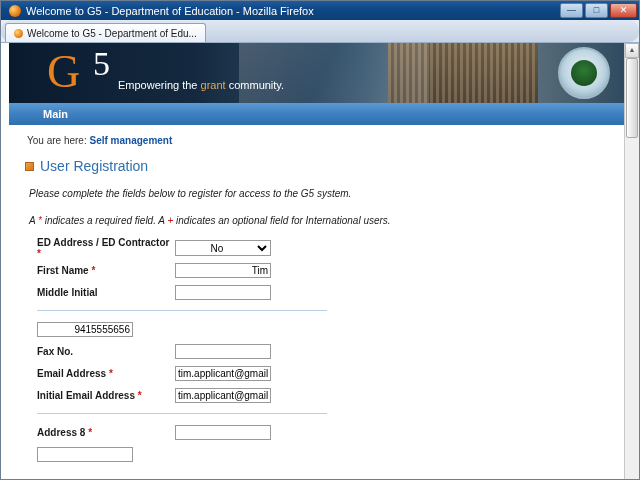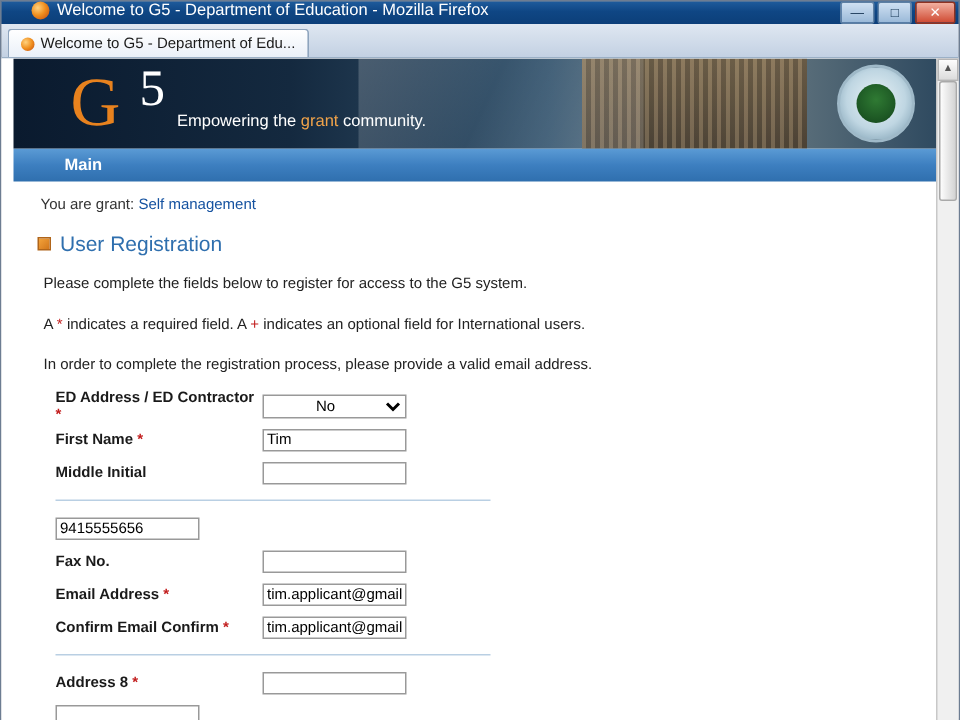--- a/index.html
+++ b/index.html
@@ -18,21 +18,22 @@
     width: 640px; height: 480px;
     background: linear-gradient(180deg,#e8eef6 0%, #cfdaea 100%);
     border: 1px solid #6d7d92;
     display: flex;
     flex-direction: column;
   }
   #titlebar {
     height: 19px;
     background: linear-gradient(180deg,#1e5b9c 0%, #0f4684 45%, #0c3f79 100%);
     display: flex;
-    padding: 0 2px 0 20px;
+    align-items: center;
+    padding: 0 2px 0 8px;
     color: #fff;
     font-size: 11px;
     position: relative;
   }
   #titlebar .fxicon {
     width: 12px; height: 12px;
     border-radius: 50%;
     background: radial-gradient(circle at 35% 35%, #ffd27f 0%, #f09020 45%, #c0450c 100%);
     margin-right: 5px;
     flex: 0 0 auto;
@@ -63,20 +64,21 @@
     width: 27px;
   }
 
   
   #tabstrip {
     height: 22px;
     background: linear-gradient(180deg,#dfe7f1 0%, #c3d1e3 100%);
     padding: 3px 0 0 4px;
     display: flex;
     align-items: flex-end;
+    border-radius: 10px;
   }
   .tab {
     height: 19px;
     background: linear-gradient(180deg,#ffffff 0%, #eaf0f8 100%);
     border: 1px solid #8ea4bd;
     border-bottom: none;
     border-radius: 3px 3px 0 0;
     padding: 0 8px;
     display: flex;
     align-items: center;
@@ -207,21 +209,21 @@
     padding-left: 34px;
   }
 
   #breadcrumb {
     font-size: 10px;
     color: #333;
     padding: 10px 0 0 18px;
   }
   #breadcrumb a {
     color: #1552a0;
-    font-weight: normal;
+    font-weight: bold;
     text-decoration: none;
   }
 
   #sectionhead {
     display: flex;
     align-items: center;
     gap: 6px;
     padding: 12px 0 0 16px;
   }
   #sectionhead .sqicon {
@@ -236,20 +238,21 @@
     color: #2f6fae;
     text-align: right;
   }
 
   .intro {
     font-size: 10px;
     color: #222;
     padding-left: 20px;
     margin-top: 12px;
     line-height: 15px;
+    font-style: italic;
   }
   .req { color: #c21d1d; }
 
   form#regform {
     margin-top: 10px;
     padding-left: 28px;
     font-size: 10px;
     color: #1a1a1a;
   }
   .row {
@@ -268,21 +271,21 @@
   .row input[type=text] {
     width: 96px;
     height: 15px;
     font-size: 10px;
     font-family: "Liberation Sans", sans-serif;
     border: 1px solid #999;
     padding: 0 2px;
     background: #fff;
     color: #000;
   }
-  .row input.wide { width: 96px; }
+  .row input.wide { width: 96px; text-align: right; }
   .row select {
     width: 96px;
     height: 16px;
     font-size: 10px;
     font-family: "Liberation Sans", sans-serif;
     border: 1px solid #999;
     background: #fff;
     color: #000;
     text-align: center;
   }
@@ -327,32 +330,31 @@
         <div id="seal">
           <div class="tree"></div>
         </div>
       </div>
 
       <div id="navbar">
         <span>Main</span>
       </div>
 
       <div id="breadcrumb">
-        <span>You are grant:</span>
+        <span>You are here:</span>
         <a href="#">Self management</a>
       </div>
 
       <div id="sectionhead">
         <span class="sqicon"></span>
         <h1>User Registration</h1>
       </div>
 
       <div class="intro">Please complete the fields below to register for access to the G5 system.</div>
       <div class="intro"><span>A </span><span class="req">*</span><span> indicates a required field. A </span><span class="req">+</span><span> indicates an optional field for International users.</span></div>
-      <div class="intro">In order to complete the registration process, please provide a valid email address.</div>
 
       <form id="regform">
           <div class="row">
             <label class="lbl"><span>ED Address / ED Contractor</span> <span class="req" style="margin-left: 0px;">*</span></label>
             <select class=""><option>No</option><option>Yes</option></select>
           </div>
           <div class="row">
             <label class="lbl"><span>First Name</span> <span class="req" style="margin-left: 0px;">*</span></label>
             <input type="text" class="wide" value="Tim" style="">
           </div>
@@ -366,21 +368,21 @@
           </div>
           <div class="row">
             <label class="lbl">Fax No.</label>
             <input type="text" class="wide" style="">
           </div>
           <div class="row">
             <label class="lbl"><span>Email Address</span> <span class="req" style="margin-left: 0px;">*</span></label>
             <input type="text" class="wide" value="tim.applicant@gmail.com" style="">
           </div>
           <div class="row">
-            <label class="lbl"><span>Confirm Email Confirm</span> <span class="req" style="margin-left: 0px;">*</span></label>
+            <label class="lbl"><span>Initial Email Address</span> <span class="req" style="margin-left: 0px;">*</span></label>
             <input type="text" class="wide" value="tim.applicant@gmail.com" style="">
           </div>
           <div class="divider"></div>
           <div class="row">
             <label class="lbl"><span>Address 8</span> <span class="req" style="margin-left: 0px;">*</span></label>
             <input type="text" class="wide" style="">
           </div>
           <div class="row">
             <input type="text" class="wide" style="">
           </div>

